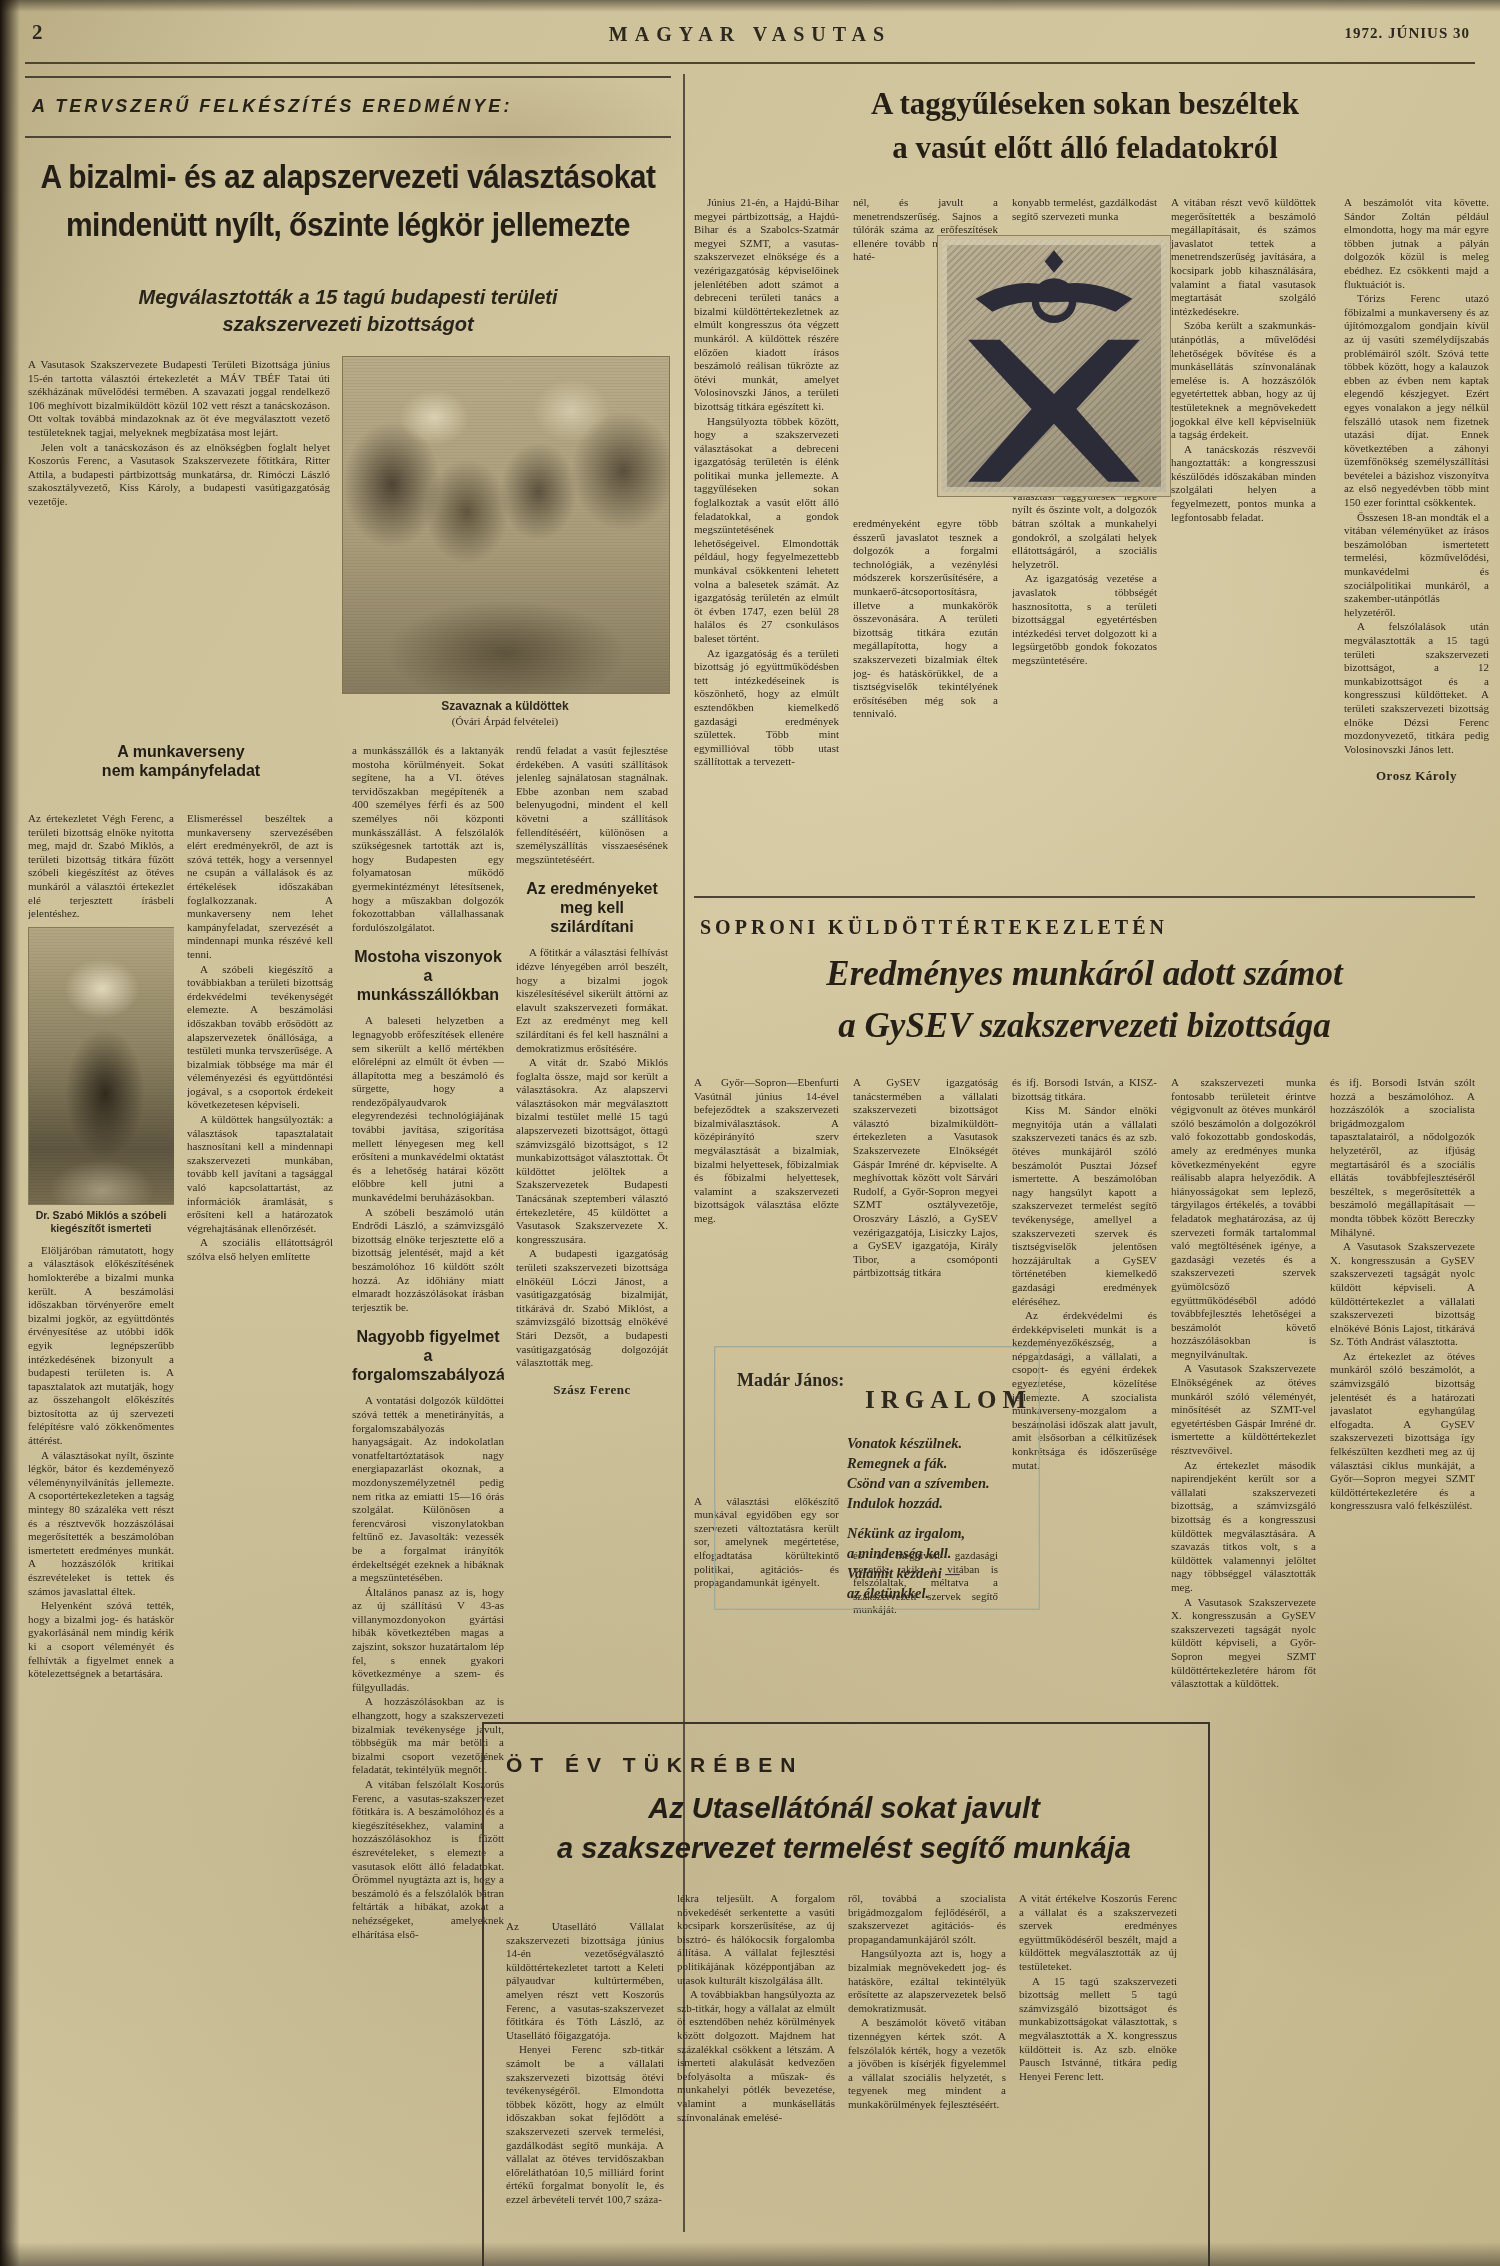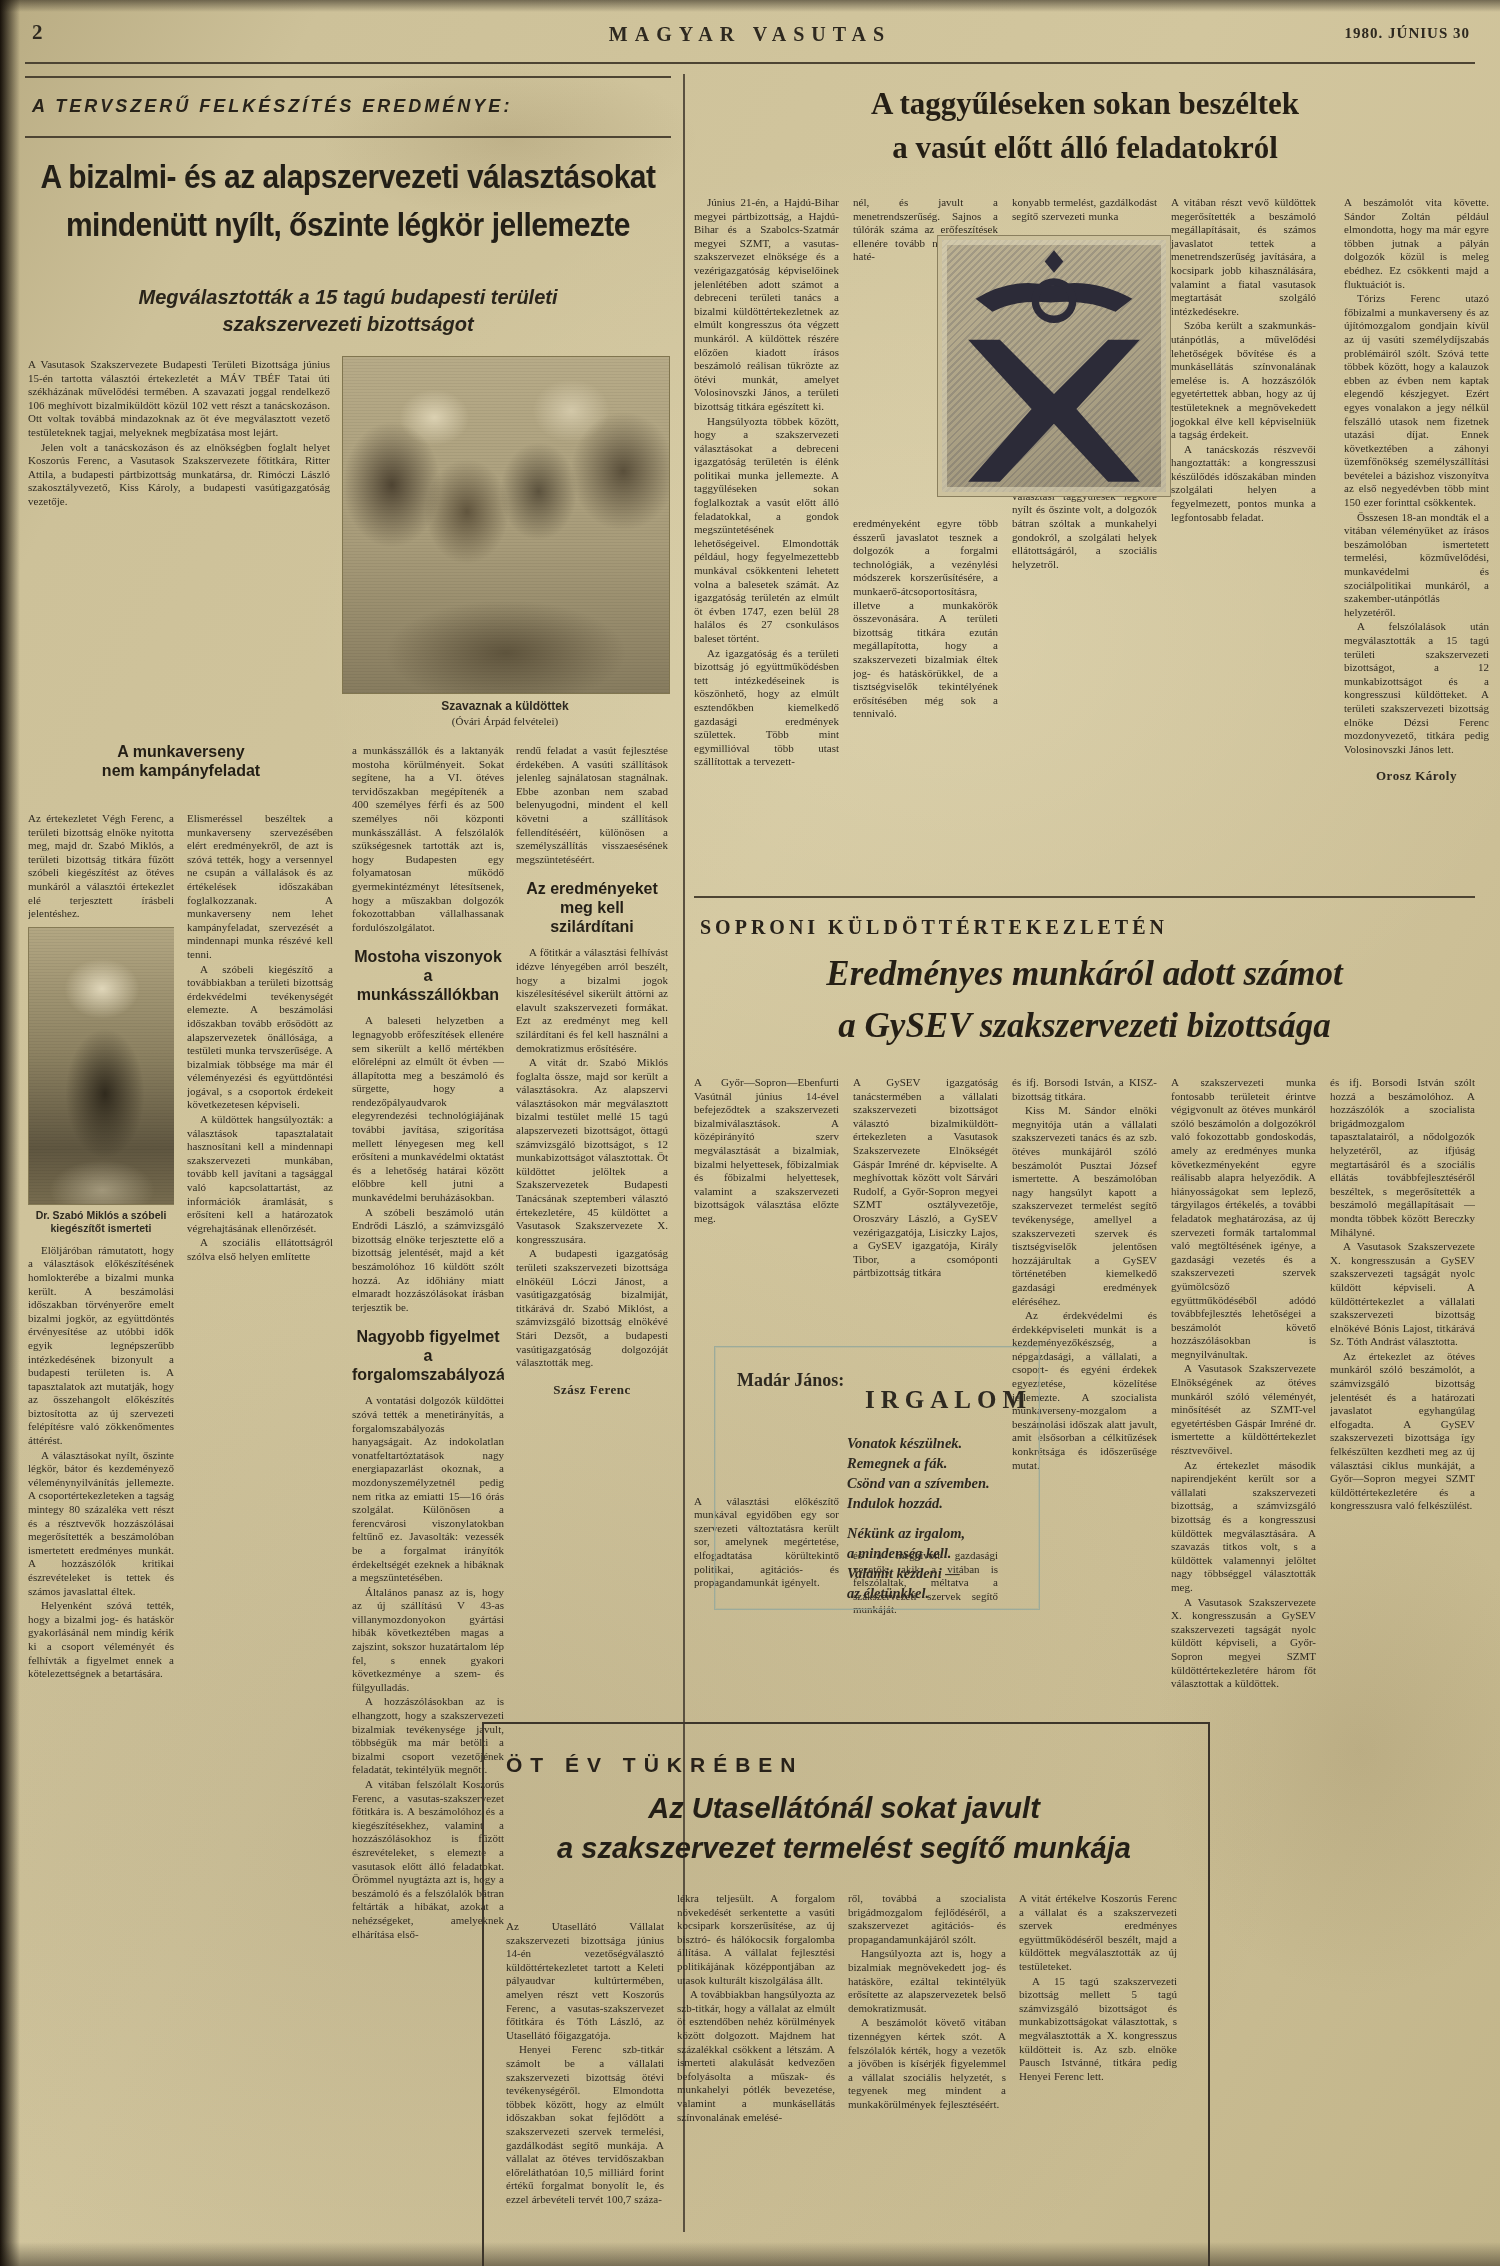--- a/index.html
+++ b/index.html
@@ -77,21 +77,21 @@
 
 <div id="paper">
   <div class="abs edge-l"></div>
   <div class="abs edge-t"></div>
   <div class="abs edge-b"></div>
   <div class="abs stain" style="left:320px;top:60px;width:380px;height:160px;background:radial-gradient(ellipse at center, rgba(120,100,60,.18), transparent 70%);"></div>
   <div class="abs stain" style="left:1150px;top:1500px;width:420px;height:500px;background:radial-gradient(ellipse at center, rgba(110,90,55,.14), transparent 70%);"></div>
 
   <div class="abs pgnum" style="left:32px;top:20px;">2</div>
   <div class="abs masthead" style="left:450px;top:22px;width:600px;">MAGYAR VASUTAS</div>
-  <div class="abs isdate" style="left:1180px;top:22px;width:290px;">1980. JÚNIUS 30</div>
+  <div class="abs isdate" style="left:1180px;top:22px;width:290px;">1972. JÚNIUS 30</div>
   <div class="abs rule" style="left:25px;top:62px;width:1450px;"></div>
 
   <div class="abs vrule" style="left:683px;top:74px;height:2158px;"></div>
 
   <div class="abs rule" style="left:25px;top:76px;width:646px;"></div>
   <div class="abs kicker" style="left:32px;top:94px;width:640px;">A TERVSZERŰ FELKÉSZÍTÉS EREDMÉNYE:</div>
   <div class="abs rule" style="left:25px;top:136px;width:646px;"></div>
 
   <div class="abs" style="left:25px;top:150px;width:646px;">
     <div class="lead-h">A bizalmi- és az alapszervezeti választásokat</div>
@@ -170,20 +170,21 @@
       </div>
     <div class="tcol" style="width:145px;height:692px;">
         <p class="bp ni">nél, és javult a menetrendszerűség. Sajnos a túlórák száma az erőfeszítések ellenére tovább növekedett. A haté-</p>
         <div style="height: 252px;"></div>
         <p class="bp ni">eredményeként egyre több ésszerű javaslatot tesznek a dolgozók a forgalmi technológiák, a vezénylési módszerek korszerűsítésére, a munkaerő-átcsoportosításra, illetve a munkakörök összevonására. A területi bizottság titkára ezután megállapította, hogy a szakszervezeti bizalmiak éltek jog- és hatáskörükkel, de a tisztségviselők tekintélyének erősítésében még sok a tennivaló.</p>
       </div>
     <div class="tcol" style="width:145px;height:692px;">
         <p class="bp ni">konyabb termelést, gazdálkodást segítő szervezeti munka</p>
         <div style="height: 252px;"></div>
         <p class="bp ni">A küldöttek véleménye szerint a választási taggyűlések légköre nyílt és őszinte volt, a dolgozók bátran szóltak a munkahelyi gondokról, a szolgálati helyek ellátottságáról, a szociális helyzetről.</p>
+        <p class="bp">Az igazgatóság vezetése a javaslatok többségét hasznosította, s a területi bizottsággal egyetértésben intézkedési tervet dolgozott ki a legsürgetőbb gondok fokozatos megszüntetésére.</p>
       </div>
     <div class="tcol" style="width:145px;height:692px;">
         <p class="bp ni">A vitában részt vevő küldöttek megerősítették a beszámoló megállapításait, és számos javaslatot tettek a menetrendszerűség javítására, a kocsipark jobb kihasználására, valamint a fiatal vasutasok megtartását szolgáló intézkedésekre.</p>
         <p class="bp">Szóba került a szakmunkás-utánpótlás, a művelődési lehetőségek bővítése és a munkásellátás színvonalának emelése is. A hozzászólók egyetértettek abban, hogy az új testületeknek a megnövekedett jogokkal élve kell képviselniük a tagság érdekeit.</p>
         <p class="bp">A tanácskozás részvevői hangoztatták: a kongresszusi készülődés időszakában minden szolgálati helyen a fegyelmezett, pontos munka a legfontosabb feladat.</p>
       </div>
     <div class="tcol" style="width:145px;height:692px;margin-left:14px;">
         <p class="bp ni">A beszámolót vita követte. Sándor Zoltán például elmondotta, hogy ma már egyre többen jutnak a pályán dolgozók közül is meleg ebédhez. Ez csökkenti majd a fluktuációt is.</p>
         <p class="bp">Tórizs Ferenc utazó főbizalmi a munkaverseny és az újítómozgalom gondjain kívül az új vasúti személydíjszabás problémáiról szólt. Szóvá tette többek között, hogy a kalauzok ebben az évben nem kaptak elegendő készjegyet. Ezért egyes vonalakon a jegy nélkül felszálló utasok nem fizetnek utazási díjat. Ennek következtében a záhonyi üzemfőnökség személyszállítási bevételei a bázishoz viszonyítva az első negyedévben több mint 150 ezer forinttal csökkentek.</p>
         <p class="bp">Összesen 18-an mondták el a vitában véleményüket az írásos beszámolóban ismertetett termelési, közművelődési, munkavédelmi és szociálpolitikai munkáról, a szakember-utánpótlás helyzetéről.</p>

